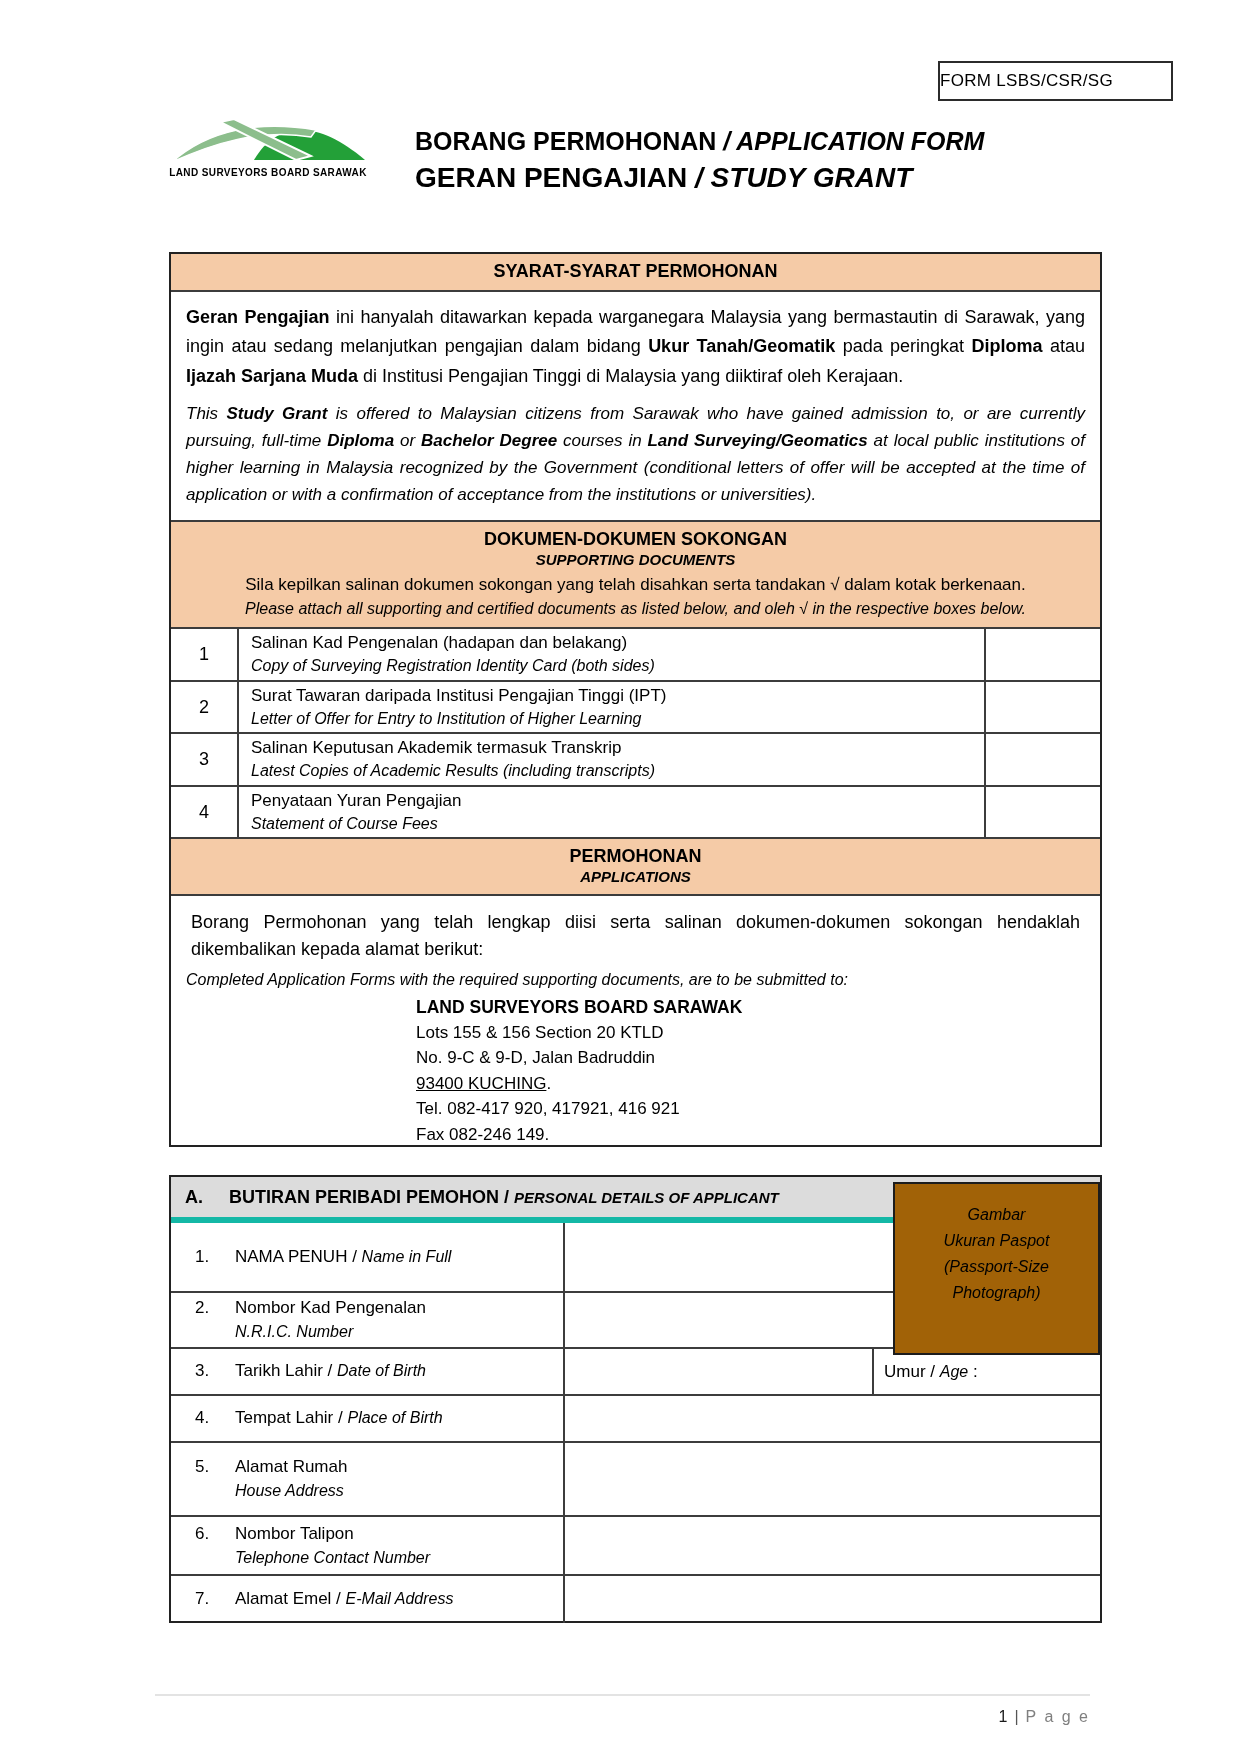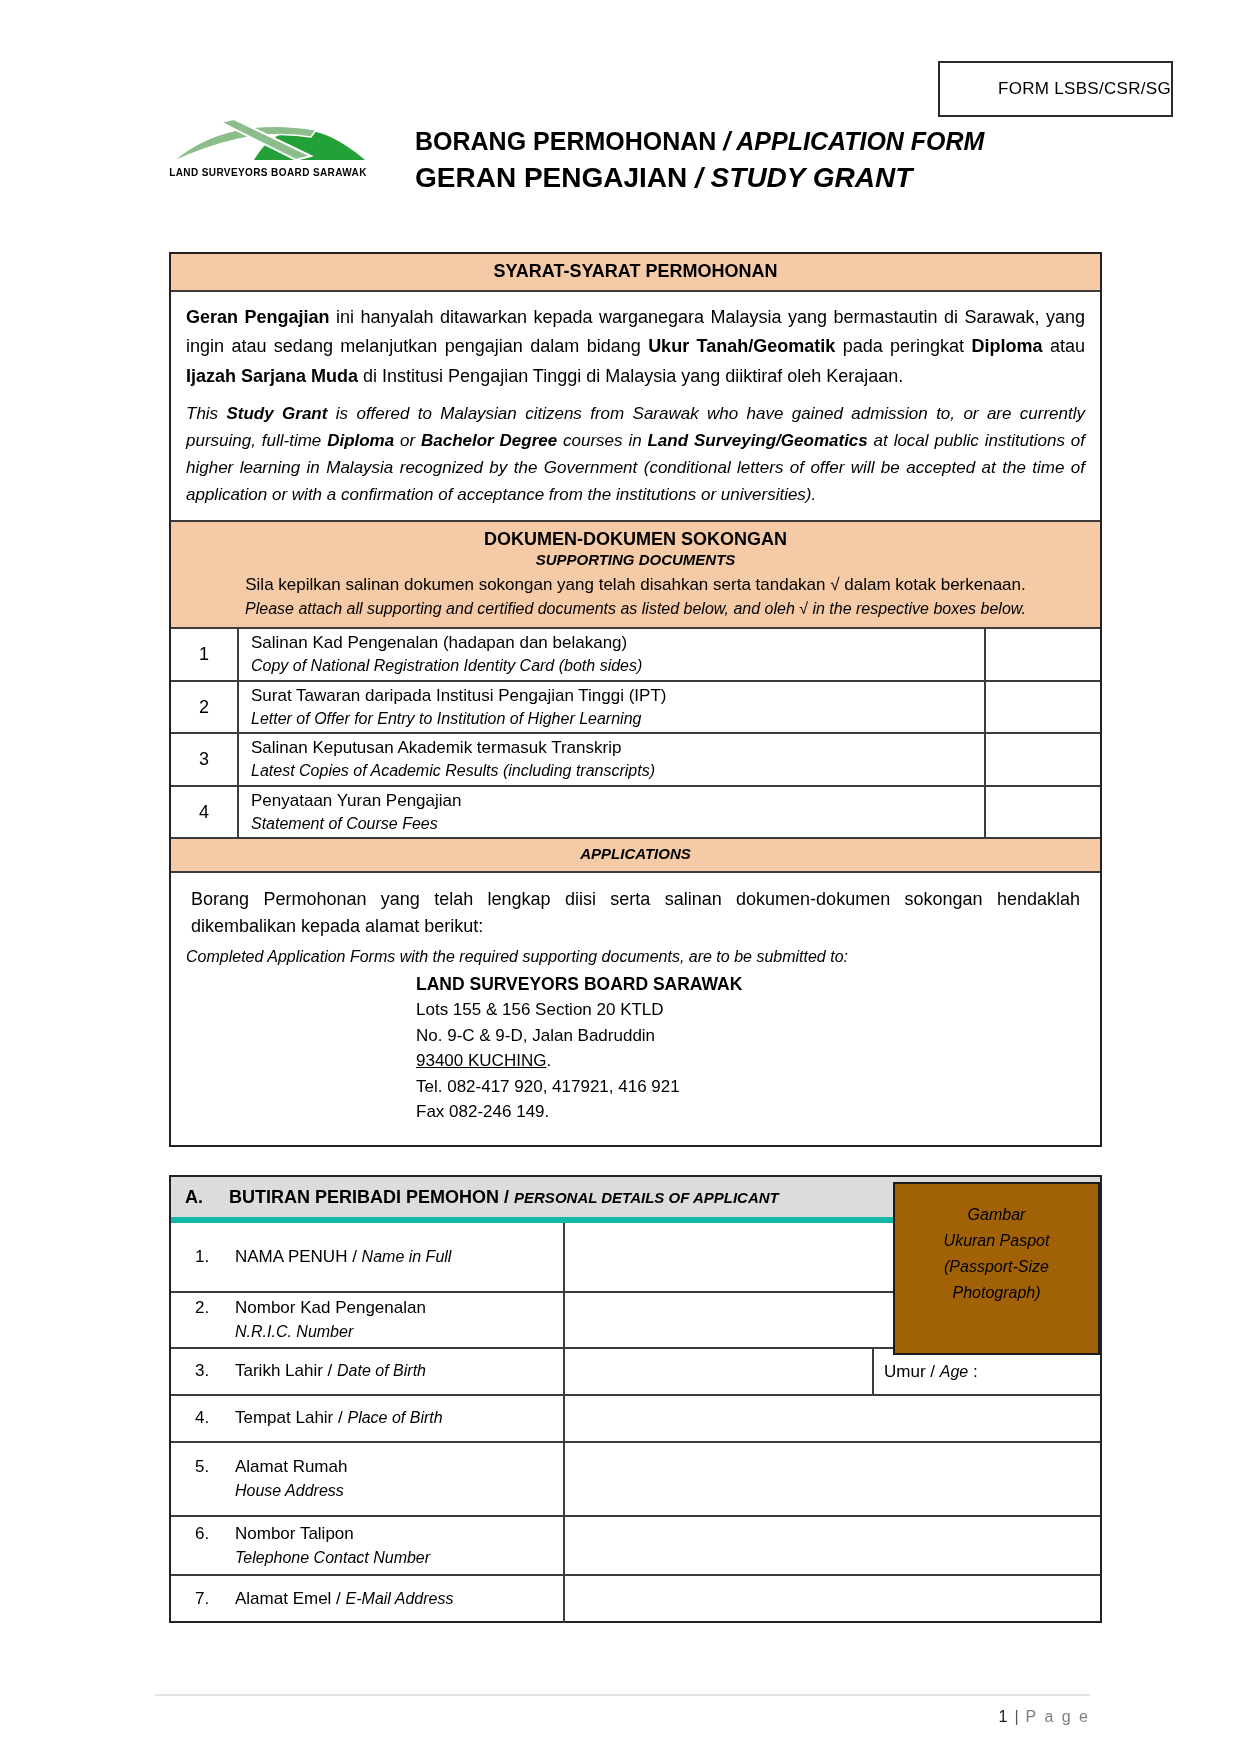--- a/index.html
+++ b/index.html
@@ -1,21 +1,21 @@
 <!DOCTYPE html>
 <html><head>
 <meta charset="utf-8">
 <style>
   html,body{margin:0;padding:0;background:#888;}
   .page{position:relative;width:1241px;height:1754px;background:#ffffff;margin:0 auto;
         font-family:"Liberation Sans", sans-serif;color:#000;overflow:hidden;}
 
   
-  .form-code-box{position:absolute;left:938px;top:61px;width:235px;height:56px;
-    border:2px solid #2b2b2b;display:flex;align-items:center;justify-content:flex-end;
+  .form-code-box{position:absolute;left:938px;top:61px;width:235px;height:40px;
+    border:2px solid #2b2b2b;display:flex;align-items:center;justify-content:flex-start;
     font-size:17px;letter-spacing:.3px;box-sizing:border-box;}
 
   
   .brand{position:absolute;left:166px;top:110px;width:204px;text-align:center;}
   .brand svg{width:200px;height:56px;display:block;margin:0 auto;}
   .brand-caption{font-size:10px;font-weight:bold;letter-spacing:.4px;margin-top:1px;white-space:nowrap;}
 
   
   .titles{position:absolute;left:415px;top:126px;width:620px;}
   .t1{font-size:25px;font-weight:bold;line-height:1.25;}
@@ -132,21 +132,21 @@
       <div class="ph-my">DOKUMEN-DOKUMEN SOKONGAN</div>
       <div class="ph-en">SUPPORTING DOCUMENTS</div>
       <div class="note-my">Sila kepilkan salinan dokumen sokongan yang telah disahkan serta tandakan √ dalam kotak berkenaan.</div>
       <div class="note-en">Please attach all supporting and certified documents as listed below, and oleh √ in the respective boxes below.</div>
     </div>
 
     <table class="docs-table">
       <tbody>
         <tr>
           <td class="num">1</td>
-          <td class="desc"><span>Salinan Kad Pengenalan (hadapan dan belakang)</span><span class="en">Copy of National Registration Identity Card (both sides)</span></td>
+          <td class="desc"><span>Salinan Kad Pengenalan (hadapan dan belakang)</span><span class="en">Copy of Surveying Registration Identity Card (both sides)</span></td>
           <td class="tick"></td>
         </tr>
         <tr>
           <td class="num">2</td>
           <td class="desc"><span>Surat Tawaran daripada Institusi Pengajian Tinggi (IPT)</span><span class="en">Letter of Offer for Entry to Institution of Higher Learning</span></td>
           <td class="tick"></td>
         </tr>
         <tr>
           <td class="num">3</td>
           <td class="desc"><span>Salinan Keputusan Akademik termasuk Transkrip</span><span class="en">Latest Copies of Academic Results (including transcripts)</span></td>
@@ -154,20 +154,21 @@
         </tr>
         <tr>
           <td class="num">4</td>
           <td class="desc"><span>Penyataan Yuran Pengajian</span><span class="en">Statement of Course Fees</span></td>
           <td class="tick"></td>
         </tr>
       </tbody>
     </table>
 
     <div class="peach-head">
+      <div class="ph-my">PERMOHONAN</div>
       <div class="ph-en">APPLICATIONS</div>
     </div>
 
     <div class="app-body">
       <p class="app-para-my">Borang Permohonan yang telah lengkap diisi serta salinan dokumen-dokumen sokongan hendaklah dikembalikan kepada alamat berikut:</p>
       <p class="app-para-en">Completed Application Forms with the required supporting documents, are to be submitted to:</p>
       <div class="address">
         <div class="addr-name">LAND SURVEYORS BOARD SARAWAK</div>
         <div>Lots 155 &amp; 156 Section 20 KTLD</div>
         <div>No. 9-C &amp; 9-D, Jalan Badruddin</div>

